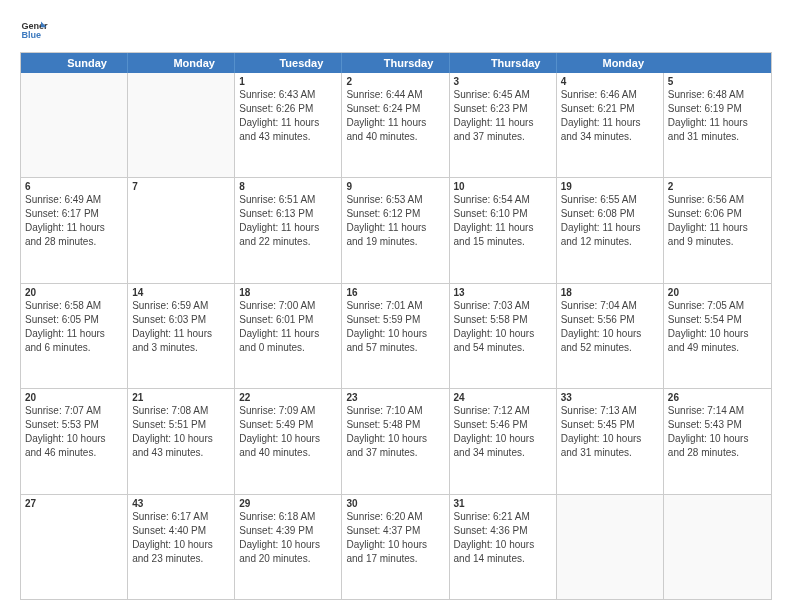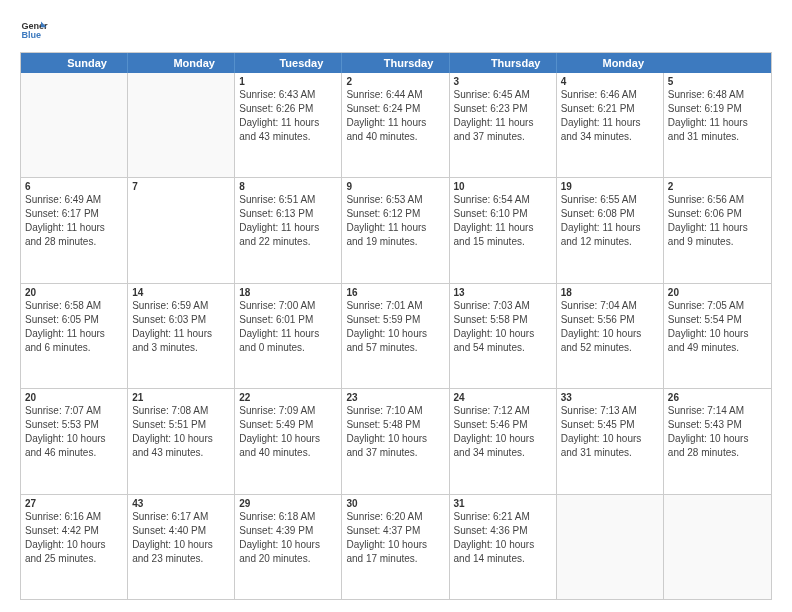--- a/index.html
+++ b/index.html
@@ -237,21 +237,20 @@
             <div class="cell-info">Sunrise: 7:13 AM<br>Sunset: 5:45 PM<br>Daylight: 10 hours and 31 minutes.</div>
           </div>
           <div class="cal-cell">
             <div class="cell-day">26</div>
             <div class="cell-info">Sunrise: 7:14 AM<br>Sunset: 5:43 PM<br>Daylight: 10 hours and 28 minutes.</div>
           </div>
         </div>
         <div class="cal-row">
           <div class="cal-cell">
             <div class="cell-day">27</div>
-            <div class="cell-info">Sunrise: 6:16 AM<br>Sunset: 4:42 PM<br>Daylight: 10 hours and 25 minutes.</div>
           </div>
           <div class="cal-cell">
             <div class="cell-day">43</div>
             <div class="cell-info">Sunrise: 6:17 AM<br>Sunset: 4:40 PM<br>Daylight: 10 hours and 23 minutes.</div>
           </div>
           <div class="cal-cell">
             <div class="cell-day">29</div>
             <div class="cell-info">Sunrise: 6:18 AM<br>Sunset: 4:39 PM<br>Daylight: 10 hours and 20 minutes.</div>
           </div>
           <div class="cal-cell">

